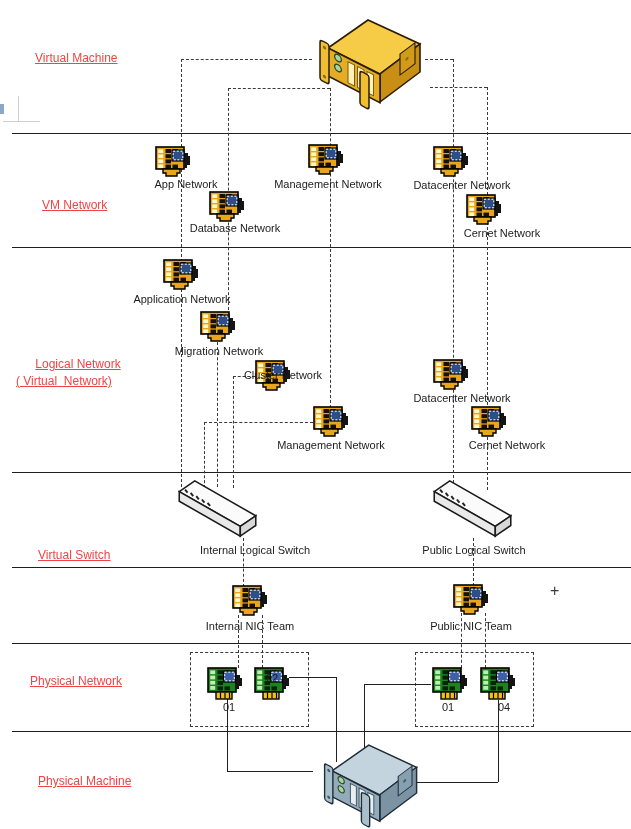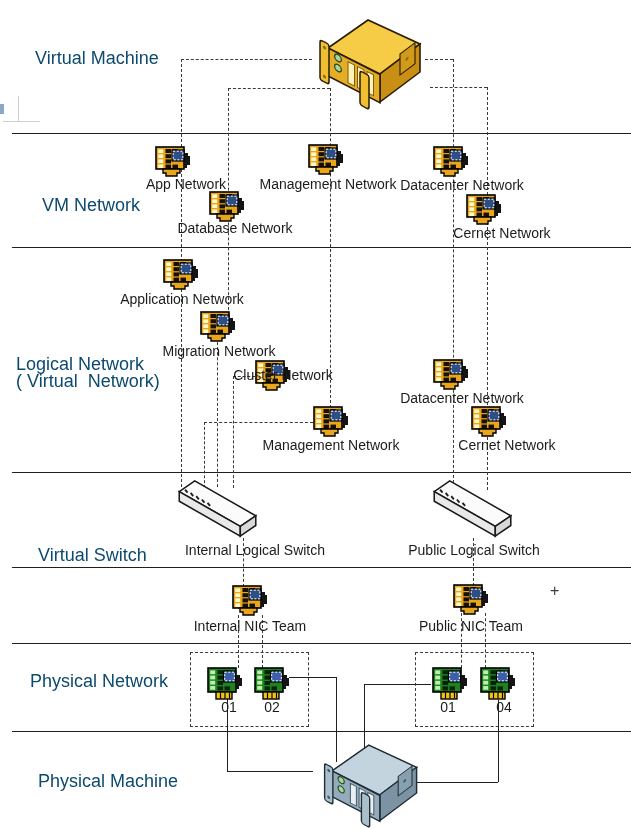--- a/index.html
+++ b/index.html
@@ -1,20 +1,20 @@
 <!DOCTYPE html>
 <html><head>
 <meta charset="utf-8">
 <style>
   html,body{margin:0;padding:0;background:#fff;}
   #stage{position:relative;width:631px;height:829px;background:#ffffff;overflow:hidden;
          font-family:"Liberation Sans","DejaVu Sans",sans-serif;color:#1c1c1c;}
   .hr{position:absolute;left:12px;width:619px;border-top:1px solid #1f1f1f;height:0;}
-  .lbl{position:absolute;font-size:14px;line-height:13px;text-align:center;white-space:pre;color:#1c1c1c;}
-  .rowlbl{position:absolute;font-size:18px;line-height:14px;white-space:pre;color:#0c4a6e;}
+  .lbl{position:absolute;font-size:11px;line-height:13px;text-align:center;white-space:pre;color:#1c1c1c;}
+  .rowlbl{position:absolute;font-size:12px;line-height:14px;white-space:pre;color:#ef4444;text-decoration:underline;}
   .dash-h{position:absolute;height:0;border-top:1px dashed #3a3a3a;}
   .dash-v{position:absolute;width:0;border-left:1px dashed #3a3a3a;}
   .solid-h{position:absolute;height:0;border-top:1px solid #202020;}
   .solid-v{position:absolute;width:0;border-left:1px solid #202020;}
   .dash-box{position:absolute;border:1px dashed #3a3a3a;}
   .icon{position:absolute;display:block;}
   .icon svg{display:block;}
   .plus{position:absolute;font-size:16px;font-weight:400;color:#3c3c3c;line-height:14px;}
   .artifact{position:absolute;}
 </style>
@@ -289,21 +289,21 @@
         <use href="#icon-nic-green"></use>
       </svg>
     </span>
   <div class="lbl" style="left:209px;top:701px;width:40px">01</div>
 
   <span class="icon" style="left:254px;top:667px">
       <svg width="38" height="34">
         <use href="#icon-nic-green"></use>
       </svg>
     </span>
-  <div class="lbl" style="left:252px;top:701px;width:40px">02</div>
+  <div class="lbl" style="left:252px;top:672px;width:40px">02</div>
 
   <span class="icon" style="left:432px;top:667px">
       <svg width="38" height="34">
         <use href="#icon-nic-green"></use>
       </svg>
     </span>
   <div class="lbl" style="left:428px;top:701px;width:40px">01</div>
 
   <span class="icon" style="left:480px;top:667px">
       <svg width="38" height="34">

